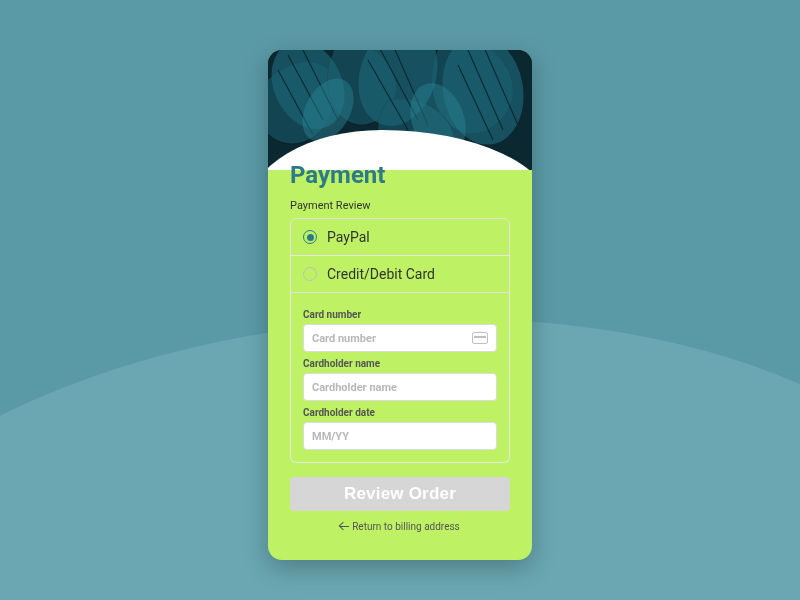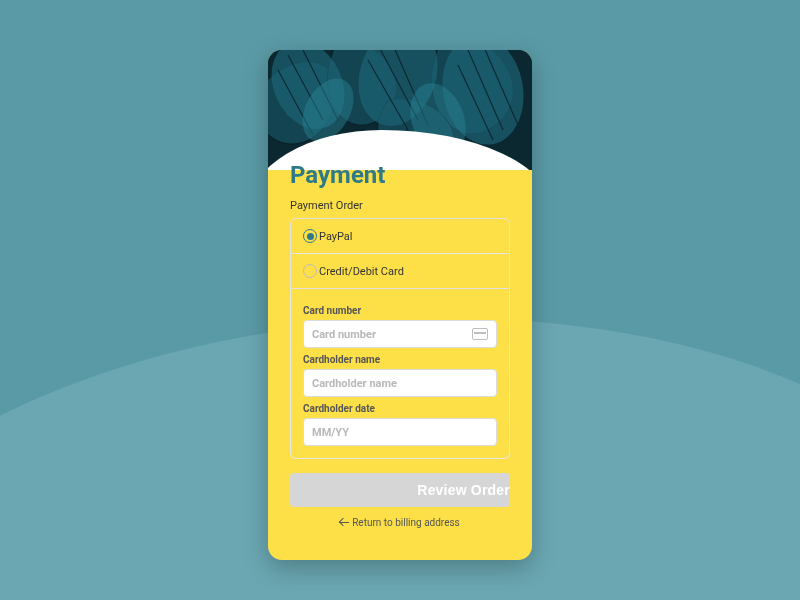--- a/index.html
+++ b/index.html
@@ -5,59 +5,59 @@
   * { box-sizing: border-box; margin: 0; padding: 0; }
   html, body { width: 800px; height: 600px; overflow: hidden; font-family: -apple-system, BlinkMacSystemFont, "Segoe UI", Roboto, Helvetica, Arial, sans-serif; }
   body { position: relative; background: #5a9aa6; }
   .bg-wave {
     position: absolute; left: -200px; right: -200px; top: 320px; height: 900px;
     background: #6aa7b2; border-radius: 50% 50% 0 0 / 35% 35% 0 0;
     transform: rotate(-4deg);
   }
   .card {
     position: absolute; left: 268px; top: 50px; width: 264px; height: 510px;
-    background: #fde047; border-radius: 14px; overflow: hidden;
+    background: #bef264; border-radius: 14px; overflow: hidden;
     box-shadow: 0 8px 24px rgba(0,0,0,0.25);
   }
   .hero {
     position: relative; width: 100%; height: 120px;
     background: #0c2a33;
     overflow: hidden;
   }
   .hero svg.leaves { position:absolute; inset:0; width:100%; height:100%; }
   .hero-mask {
     position: absolute; left: -20px; right: -20px; bottom: -60px; height: 100px;
     background: #ffffff;
     border-radius: 55% 70% 0 0 / 100% 100% 0 0;
   }
   .content { position: absolute; top: 105px; left: 0; right: 0; bottom: 0; padding: 0 22px 14px 22px; }
   .title { color: #2e7a89; font-size: 24px; font-weight: 700; margin-top: 6px; margin-bottom: 10px; }
   .section-label { color: #333; font-size: 11px; margin-bottom: 6px; }
   .options { border: 1px solid #e1e1e1; border-radius: 6px; }
-  .option { display:flex; align-items:center; gap:2px; padding:10px 12px; font-size: 11px; color:#333; cursor:pointer;text-align:center; }
+  .option { display:flex; align-items:center; gap:10px; padding:10px 12px; font-size: 14px; color:#333; cursor:pointer;text-align:center; }
   .option + .option-sep { height:1px; background:#e7e7e7; }
   .radio { width:14px; height:14px; border-radius:50%; border:1.5px solid #bdbdbd; display:inline-flex; align-items:center; justify-content:center; flex:0 0 auto; }
   .radio.selected { border-color:#2e7a89; }
   .radio.selected::after { content:""; width:7px; height:7px; border-radius:50%; background:#2e7a89; }
   .card-form { border:1px solid #e6e6e6; border-radius:6px; padding:10px 12px 12px; margin-top:0; border-top-left-radius:0; border-top-right-radius:0; border-top:none;font-weight:bold; }
   .options.has-form { border-bottom-left-radius:0; border-bottom-right-radius:0; }
   .field-label { font-size:10px; color:#555; margin:6px 0 4px; }
   .input {
     width:100%; height:28px; border:1px solid #dcdcdc; border-radius:4px;
     padding:0 8px; font-size:11px; color:#333; background:#fff;
     display:flex; align-items:center; justify-content:space-between;
   }
   .input .ph { color:#b8b8b8; }
   .row2 { display:flex; gap:10px; }
   .row2 > div { flex:1 1 0; }
   .card-icon { width:16px; height:12px; border:1px solid #bfbfbf; border-radius:2px; position:relative; flex:0 0 auto; }
   .card-icon::after { content:""; position:absolute; left:1px; right:1px; top:3px; height:2px; background:#bfbfbf; }
   .primary-btn {
     width:100%; height:34px; margin-top:14px; border:none; border-radius:4px;
-    background:#d6d6d6; color:#ffffff; font-size:14px; font-weight:600; letter-spacing:.2px;text-align:right;
+    background:#d6d6d6; color:#ffffff; font-size:17px; font-weight:600; letter-spacing:.2px;
   }
   .back-link { display:flex; align-items:center; justify-content:center; gap:2px; font-size:10px; color:#555; margin-top:10px; }
   .arrow-left { display:inline-block; width:10px; height:10px; position:relative; }
   .arrow-left::before { content:""; position:absolute; left:0; top:4px; width:9px; height:1.5px; background:#555; }
   .arrow-left::after { content:""; position:absolute; left:0; top:1.5px; width:5px; height:5px; border-left:1.5px solid #555; border-bottom:1.5px solid #555; transform:rotate(45deg); }
 </style>
 </head>
 <body>
 
 <div class="bg-wave"></div>
@@ -86,21 +86,21 @@
         <ellipse cx="60" cy="60" rx="22" ry="34" transform="rotate(30 60 60)"></ellipse>
         <ellipse cx="170" cy="70" rx="26" ry="38" transform="rotate(-20 170 70)"></ellipse>
       </g>
     </svg>
     <div class="hero-mask"></div>
   </div>
 
   <div class="content">
     <h1 class="title">Payment</h1>
 
-    <div class="section-label">Payment Order</div>
+    <div class="section-label">Payment Review</div>
 
     <div class="options has-form">
       <div class="option">
         <span class="radio selected"></span>
         <span>PayPal</span>
       </div>
       <div class="option-sep"></div>
       <div class="option">
         <span class="radio"></span>
         <span>Credit/Debit Card</span>

